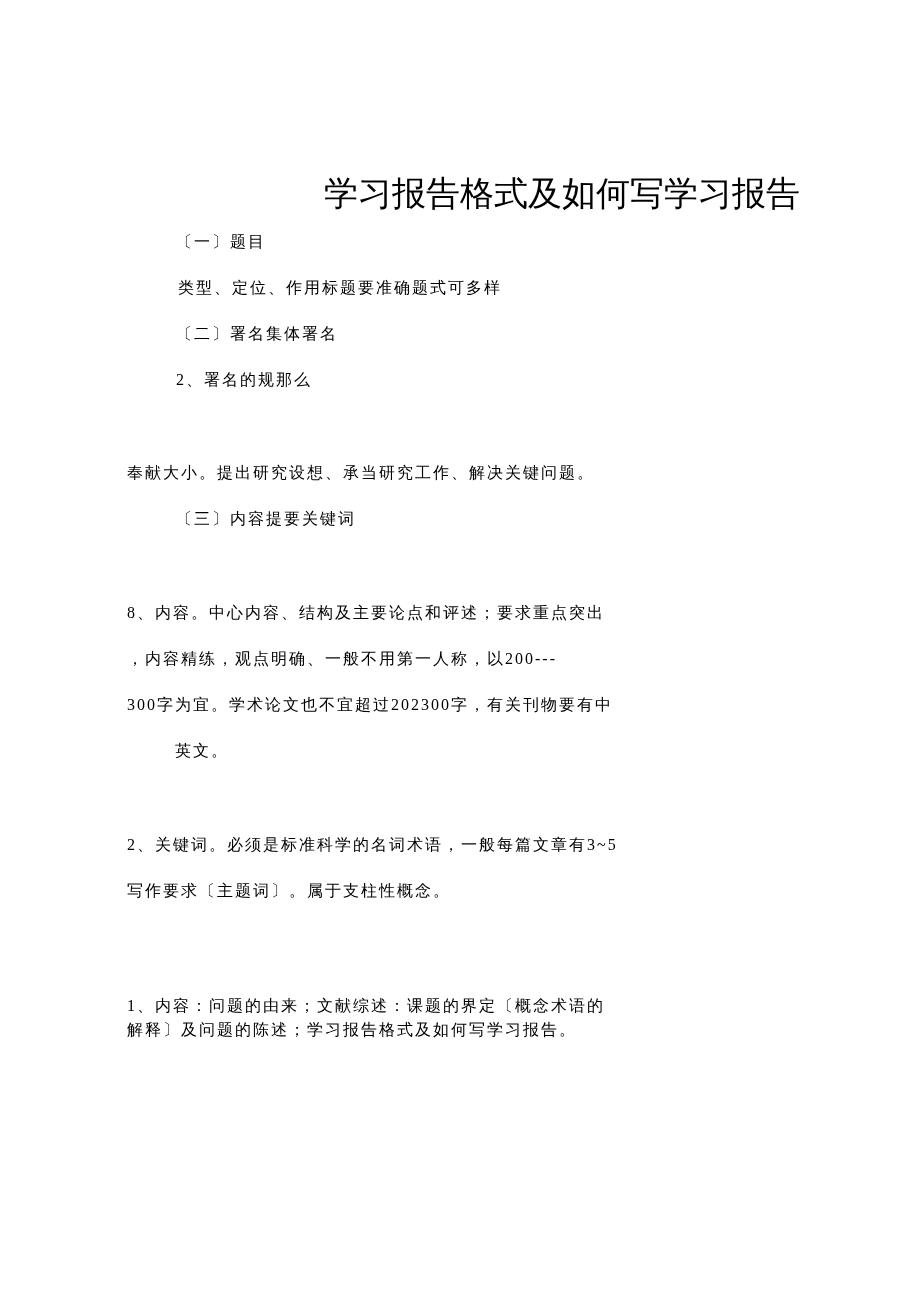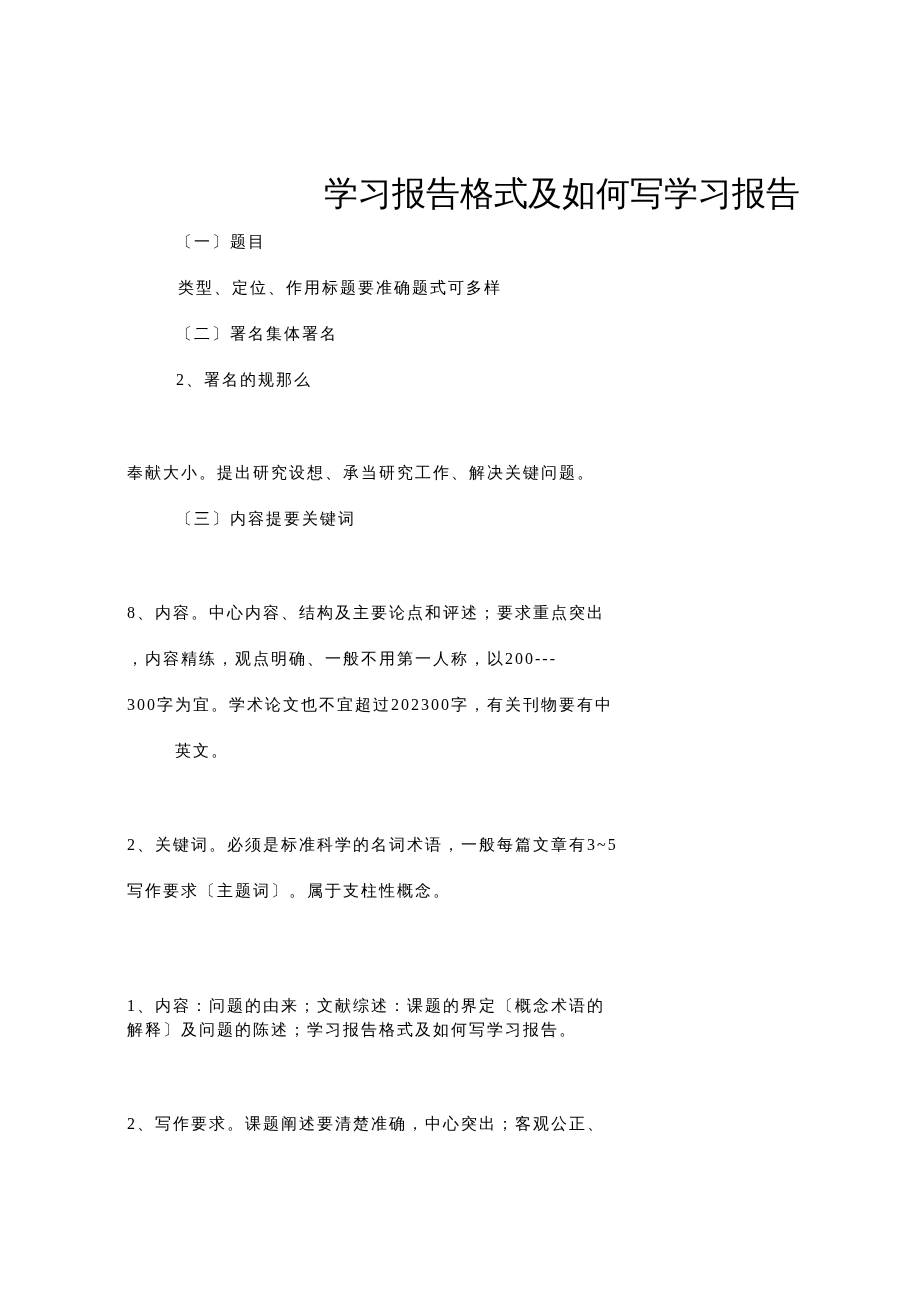--- a/index.html
+++ b/index.html
@@ -59,14 +59,13 @@
   <div class="line" style="left:127px; top:644px;">，内容精练，观点明确、一般不用第一人称，以200---</div>
   <div class="line" style="left:127px; top:690px;">300字为宜。学术论文也不宜超过202300字，有关刊物要有中</div>
   <div class="line" style="left:127px; top:736px;margin-left:48px;">英文。</div>
 
   <div class="line" style="left:127px; top:830px;">2、关键词。必须是标准科学的名词术语，一般每篇文章有3~5</div>
   <div class="line" style="left:127px; top:876px;">写作要求〔主题词〕。属于支柱性概念。</div>
 
   <div class="line" style="left:127px; top:969px;margin-top:22px;">1、内容：问题的由来；文献综述：课题的界定〔概念术语的</div>
   <div class="line" style="left:127px; top:1015px;">解释〕及问题的陈述；学习报告格式及如何写学习报告。</div>
 
-  <div class="line" style="left:127px; top:1109px;">2、写作要求。课题阐述要清楚准确，中心突出；客观公正、</div>
 </div>
 
 </body></html>

